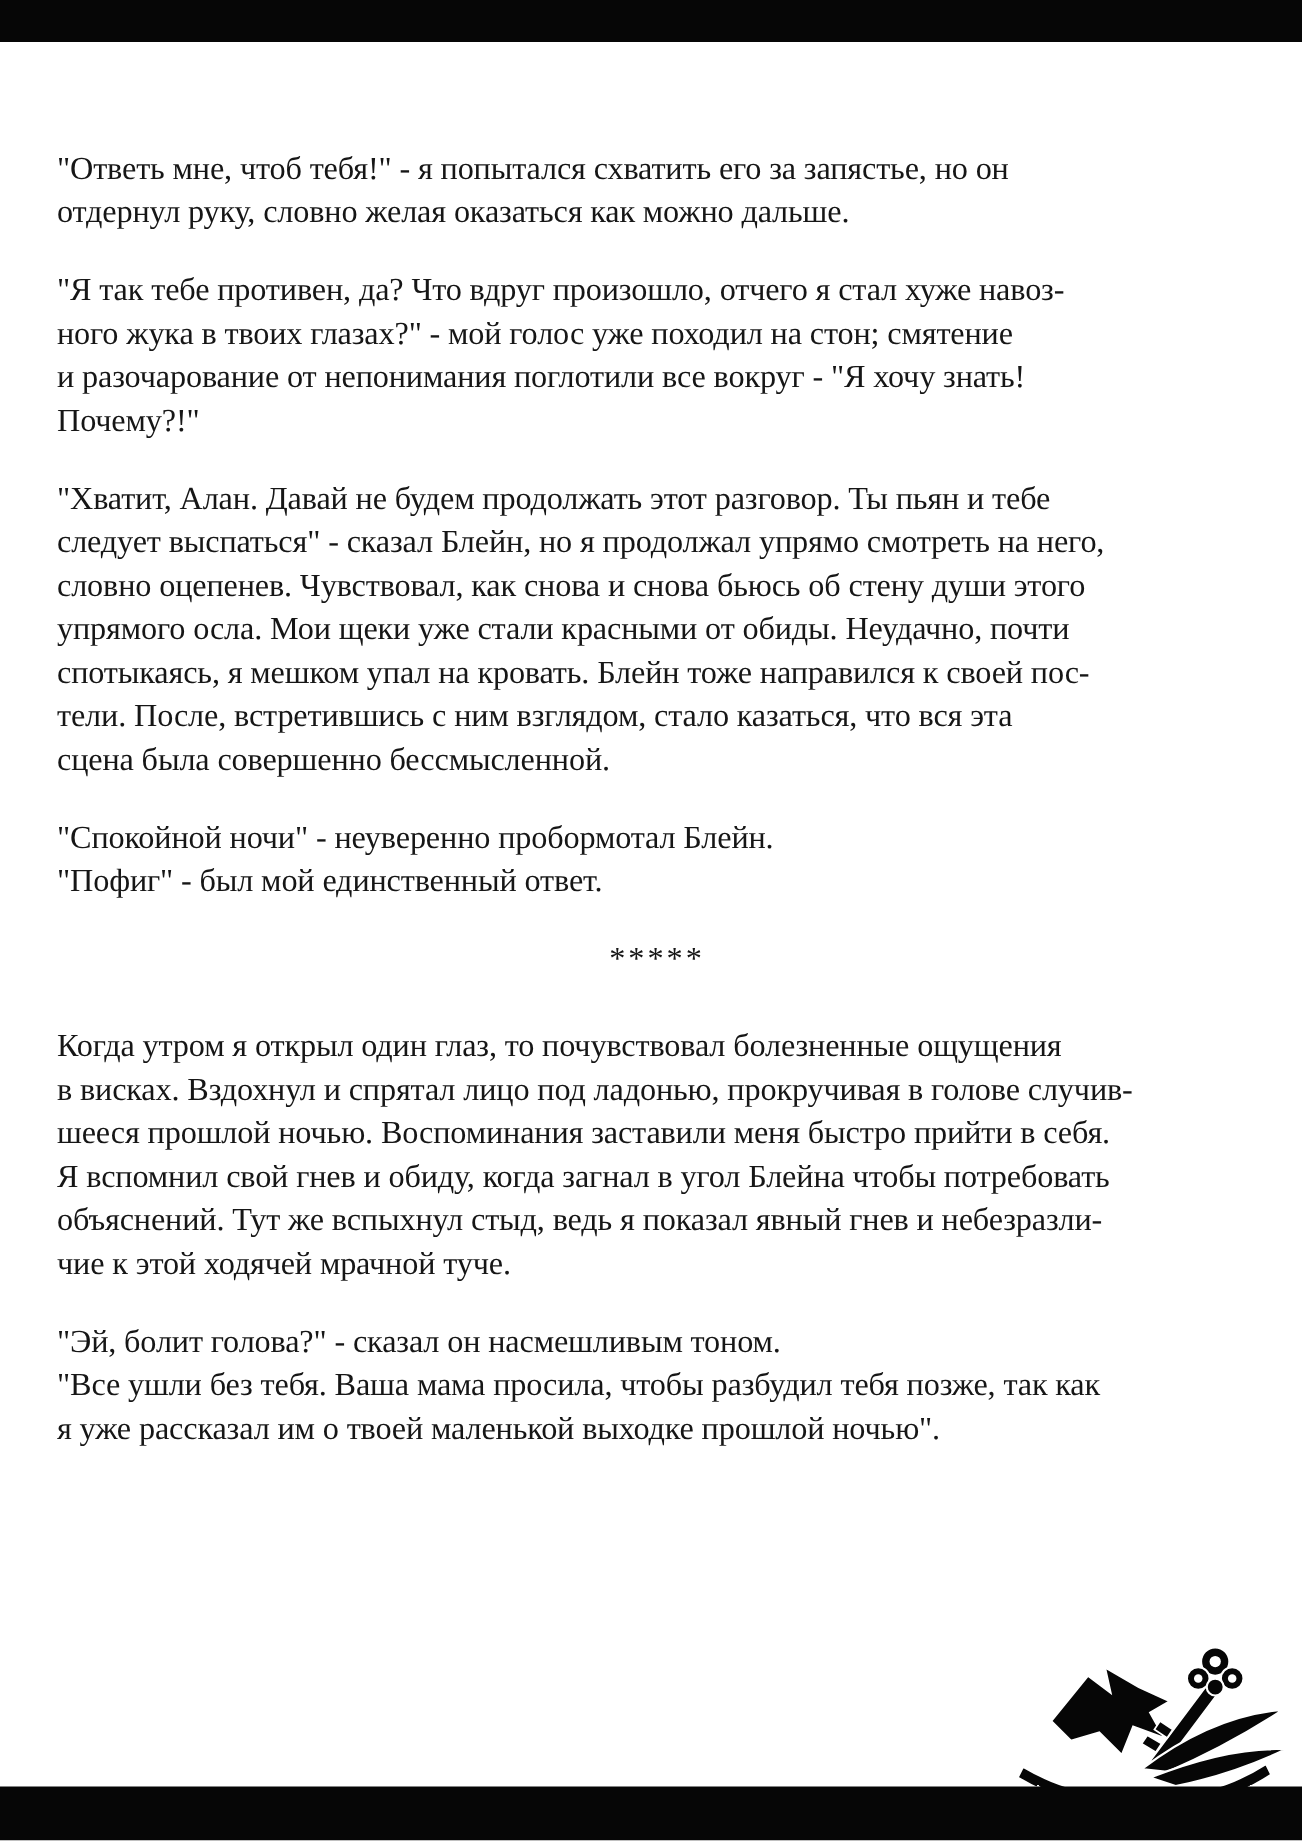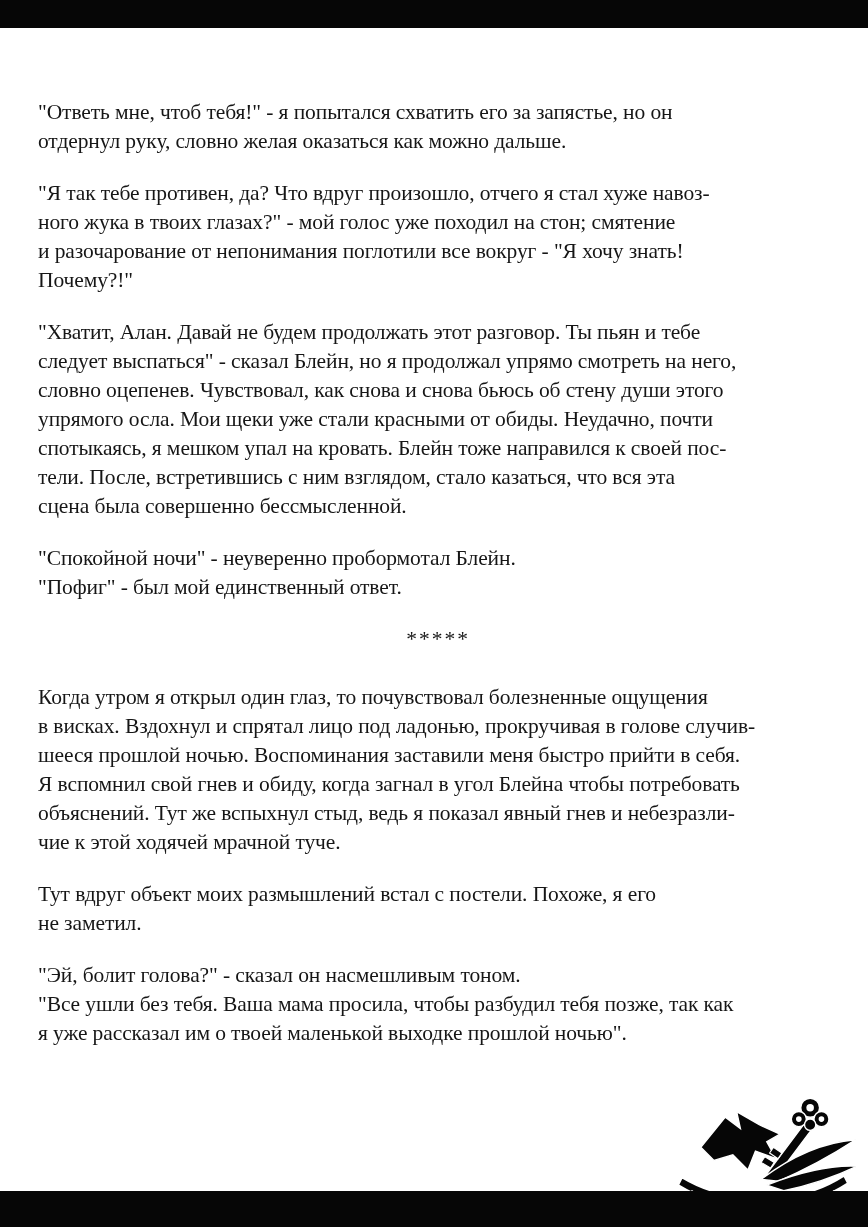--- a/index.html
+++ b/index.html
@@ -55,21 +55,20 @@
 
 <div class="band top"></div>
 
 <main class="text-area">
     <p class="para">"Ответь мне, чтоб тебя!" - я попытался схватить его за запястье, но он<br>отдернул руку, словно желая оказаться как можно дальше.</p>
     <p class="para">"Я так тебе противен, да? Что вдруг произошло, отчего я стал хуже навоз-<br>ного жука в твоих глазах?" - мой голос уже походил на стон; смятение<br>и разочарование от непонимания поглотили все вокруг - "Я хочу знать!<br>Почему?!"</p>
     <p class="para">"Хватит, Алан. Давай не будем продолжать этот разговор. Ты пьян и тебе<br>следует выспаться" - сказал Блейн, но я продолжал упрямо смотреть на него,<br>словно оцепенев. Чувствовал, как снова и снова бьюсь об стену души этого<br>упрямого осла. Мои щеки уже стали красными от обиды. Неудачно, почти<br>спотыкаясь, я мешком упал на кровать. Блейн тоже направился к своей пос-<br>тели. После, встретившись с ним взглядом, стало казаться, что вся эта<br>сцена была совершенно бессмысленной.</p>
     <p class="para">"Спокойной ночи" - неуверенно пробормотал Блейн.<br>"Пофиг" - был мой единственный ответ.</p>
     <p class="separator">*****</p>
     <p class="para">Когда утром я открыл один глаз, то почувствовал болезненные ощущения<br>в висках. Вздохнул и спрятал лицо под ладонью, прокручивая в голове случив-<br>шееся прошлой ночью. Воспоминания заставили меня быстро прийти в себя.<br>Я вспомнил свой гнев и обиду, когда загнал в угол Блейна чтобы потребовать<br>объяснений. Тут же вспыхнул стыд, ведь я показал явный гнев и небезразли-<br>чие к этой ходячей мрачной туче.</p>
-    <p class="para">Тут вдруг объект моих размышлений встал с постели. Похоже, я его<br>не заметил.</p>
     <p class="para">"Эй, болит голова?" - сказал он насмешливым тоном.<br>"Все ушли без тебя. Ваша мама просила, чтобы разбудил тебя позже, так как<br>я уже рассказал им о твоей маленькой выходке прошлой ночью".</p>
   </main>
 
 <svg class="logo" viewBox="0 0 200 140" aria-hidden="true">
 
   <path d="M34,64 L60,32 L76,44 L72,26 L96,40 L118,50 L104,58 L114,76 L92,68 L84,88 L68,72 L48,78 Z" fill="#060606" stroke="#ffffff" stroke-width="1.5"></path>
 
   <path d="M104,92 L146,36 L154,42 L112,98 Z" fill="#060606" stroke="#ffffff" stroke-width="1.5"></path>
 
   <path d="M108,86 L98,80 L102,74 L112,80 Z M116,76 L107,70 L111,64 L120,70 Z" fill="#060606" stroke="#ffffff" stroke-width="1.2"></path>

